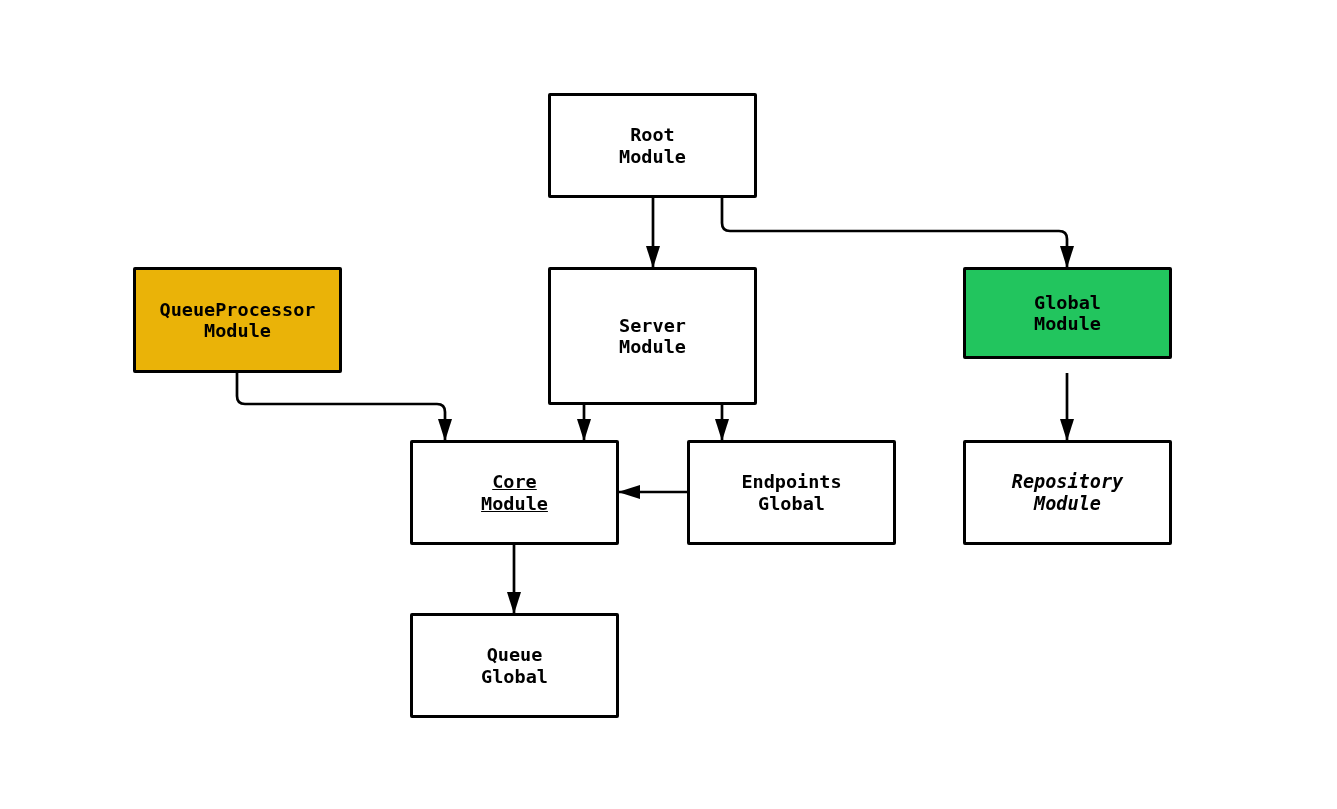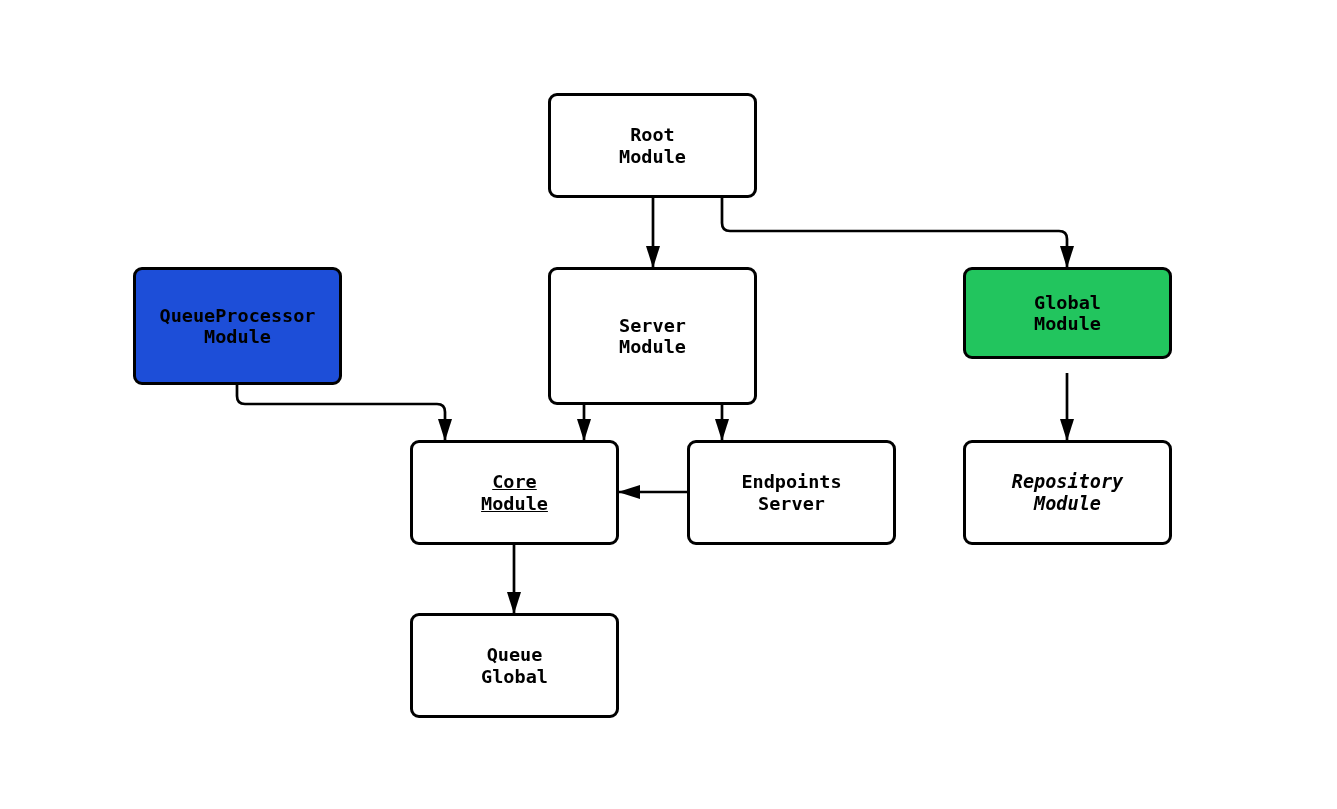--- a/index.html
+++ b/index.html
@@ -24,21 +24,21 @@
   }
   .edge {
     fill: none;
     stroke-width: 2.7px;
     stroke-linecap: butt;
   }
   .node {
     position: absolute;
     box-sizing: border-box;
     border: 3px solid #000000;
-    border-radius: 9px;
+    border-radius: 2px;
     background: #ffffff;
     display: flex;
     align-items: center;
     justify-content: center;
   }
   .node-label {
     font-weight: bold;
     font-size: 18.5px;
     line-height: 21.5px;
     text-align: center;
@@ -65,21 +65,21 @@
       <path d="M1067,373 L1067,440" class="edge" stroke="#000000" marker-end="url(#arrowhead)"></path>
       <path d="M687,492 L619,492" class="edge" stroke="#000000" marker-end="url(#arrowhead)"></path>
       <path d="M514,545 L514,613" class="edge" stroke="#000000" marker-end="url(#arrowhead)"></path>
     </svg>
 
   <div class="node" style="left: 548px; top: 93px; width: 209px; height: 105px; border-color: rgb(0, 0, 0); background: rgb(255, 255, 255); color: rgb(0, 0, 0);">
     <span class="node-label">Root
 Module</span>
   </div>
 
-  <div class="node" style="left: 133px; top: 267px; width: 209px; height: 118px; border-color: rgb(0, 0, 0); background: #1d4ed8; color: rgb(0, 0, 0);">
+  <div class="node" style="left: 133px; top: 267px; width: 209px; height: 106px; border-color: rgb(0, 0, 0); background: #eab308; color: rgb(0, 0, 0);">
     <span class="node-label">QueueProcessor
 Module</span>
   </div>
 
   <div class="node" style="left: 548px; top: 267px; width: 209px; height: 138px; border-color: rgb(0, 0, 0); background: rgb(255, 255, 255); color: rgb(0, 0, 0); align-items: center;">
     <span class="node-label">Server
 Module</span>
   </div>
 
   <div class="node" style="left: 963px; top: 267px; width: 209px; height: 92px; border-color: rgb(0, 0, 0); background: #22c55e; color: rgb(0, 0, 0);">
@@ -87,21 +87,21 @@
 Module</span>
   </div>
 
   <div class="node" style="left: 410px; top: 440px; width: 209px; height: 105px; border-color: rgb(0, 0, 0); background: rgb(255, 255, 255); color: rgb(0, 0, 0); text-decoration: underline;">
     <span class="node-label">Core
 Module</span>
   </div>
 
   <div class="node" style="left: 687px; top: 440px; width: 209px; height: 105px; border-color: rgb(0, 0, 0); background: rgb(255, 255, 255); color: rgb(0, 0, 0);">
     <span class="node-label">Endpoints
-Server</span>
+Global</span>
   </div>
 
   <div class="node" style="left: 963px; top: 440px; width: 209px; height: 105px; border-color: rgb(0, 0, 0); background: rgb(255, 255, 255); color: rgb(0, 0, 0); font-style: italic;">
     <span class="node-label">Repository
 Module</span>
   </div>
 
   <div class="node" style="left: 410px; top: 613px; width: 209px; height: 105px; border-color: rgb(0, 0, 0); background: rgb(255, 255, 255); color: rgb(0, 0, 0);">
     <span class="node-label">Queue
 Global</span>

